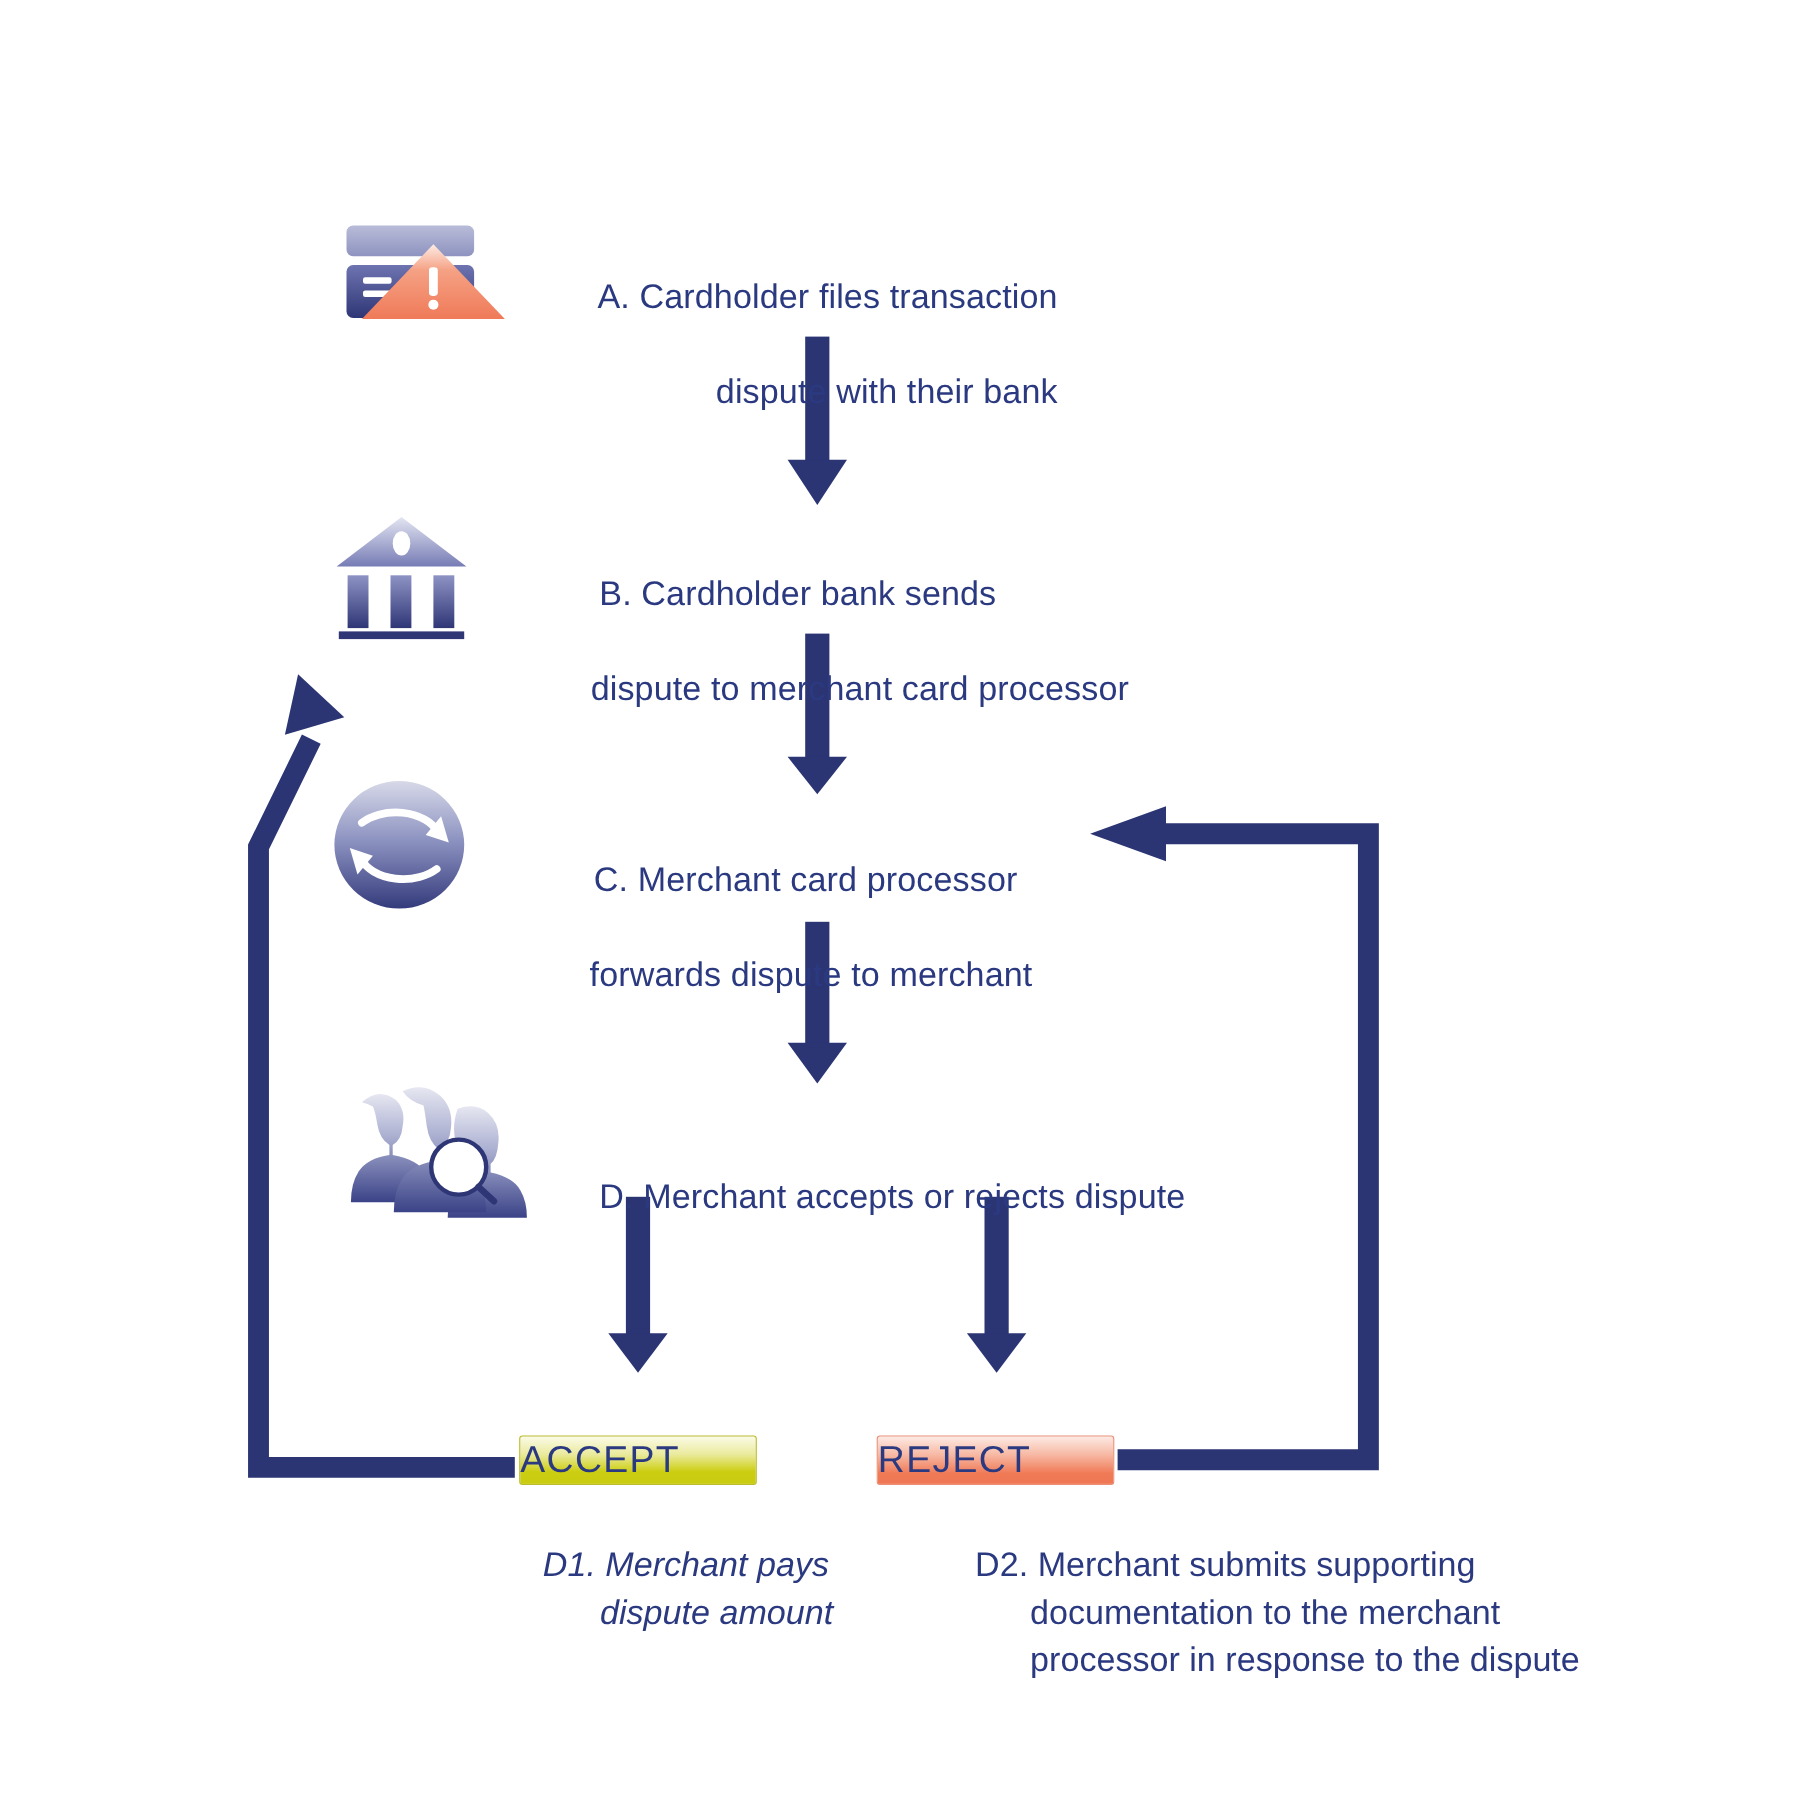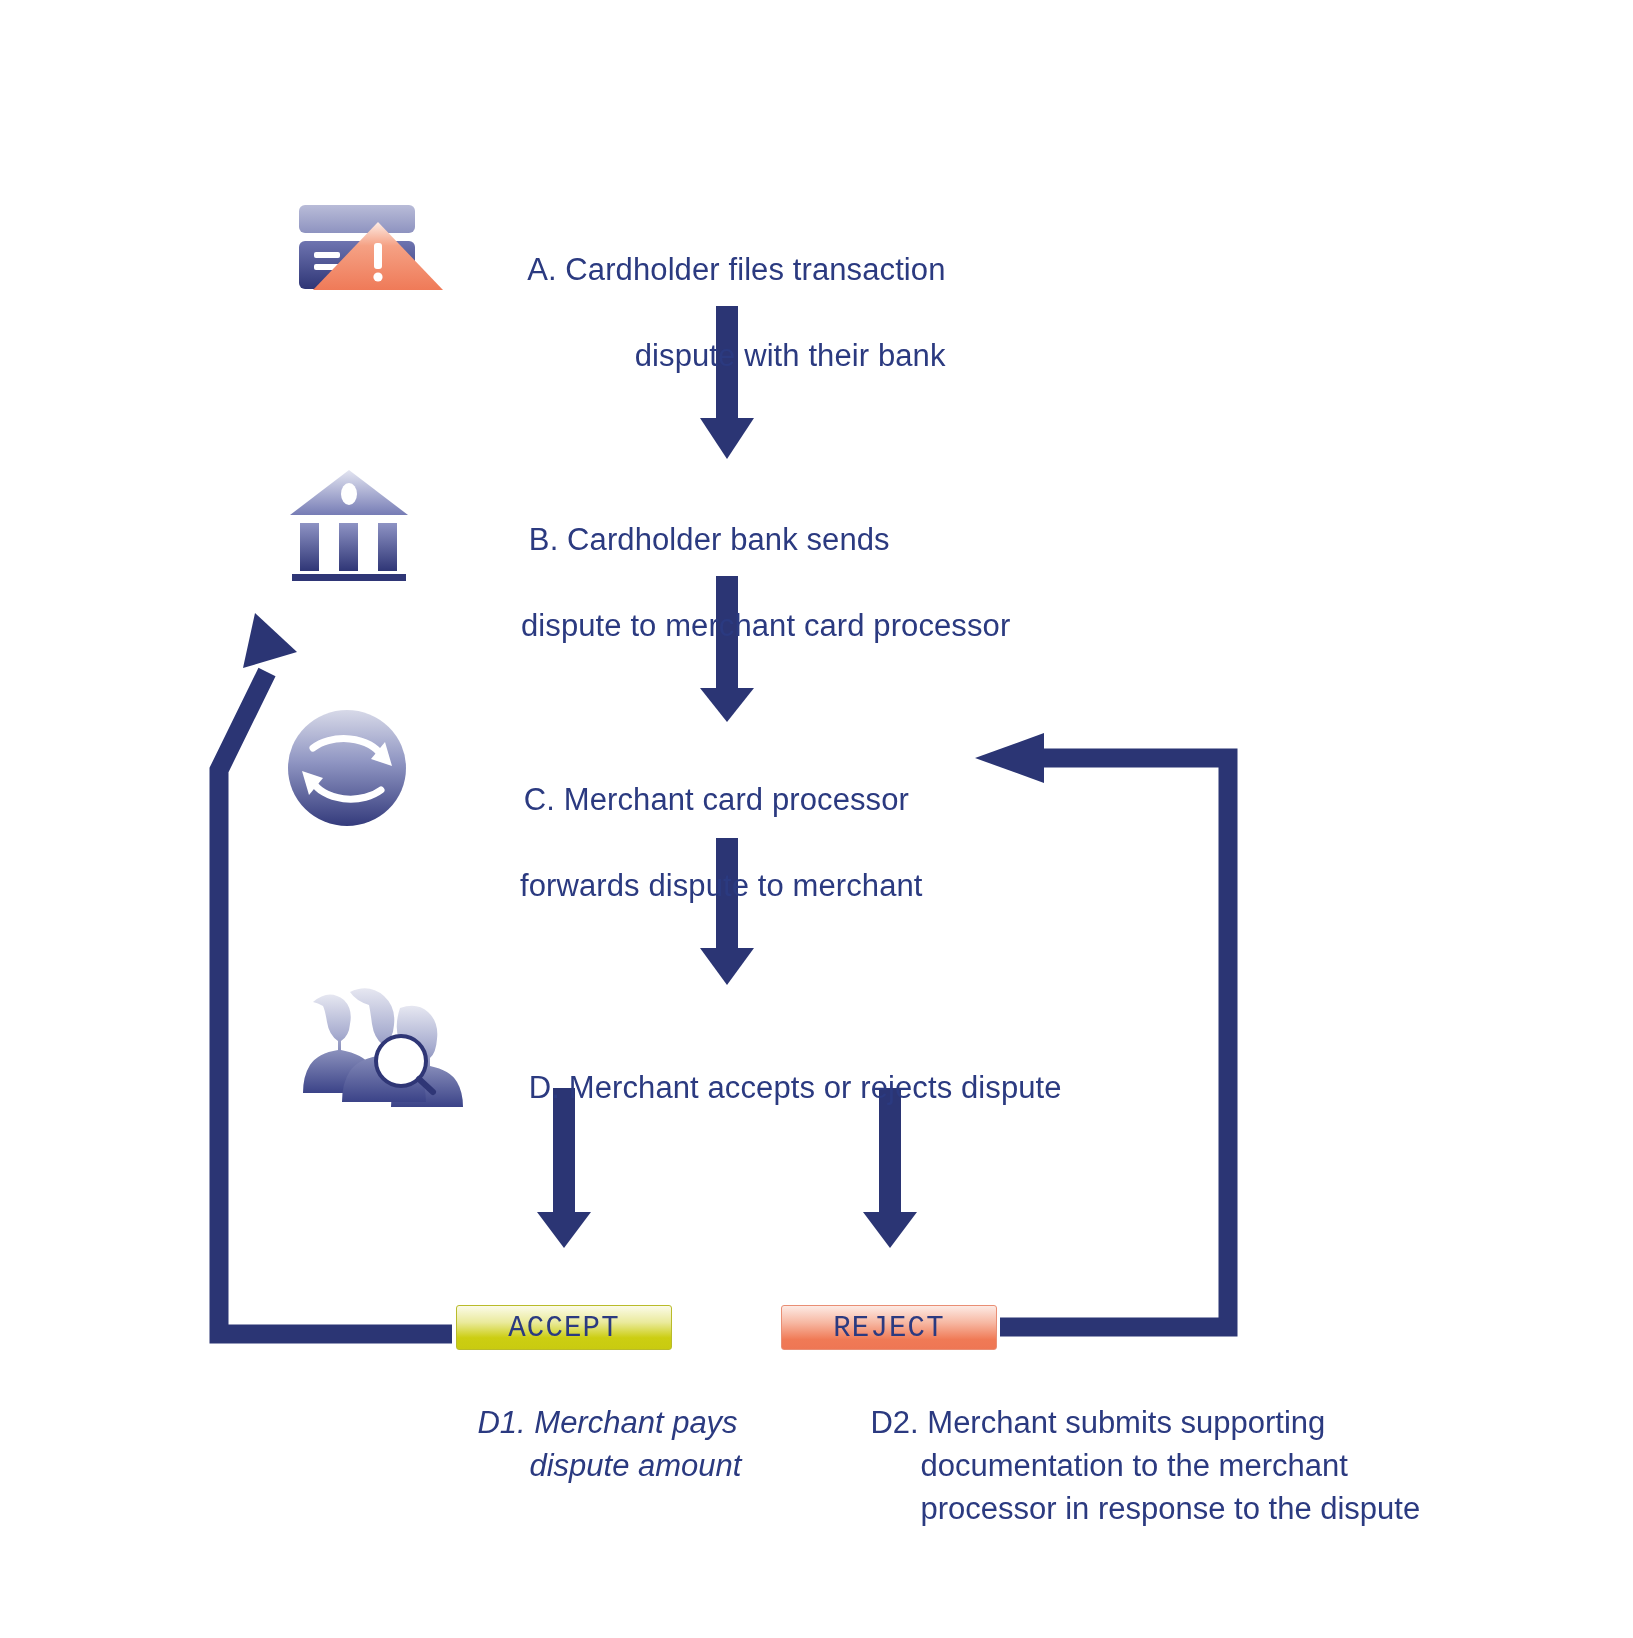--- a/index.html
+++ b/index.html
@@ -11,20 +11,21 @@
     width: 1633px;
     height: 1638px;
     font-family: "Liberation Sans", sans-serif;
     overflow: hidden;
   }
   #canvas {
     position: relative;
     width: 1375px;
     height: 1638px;
     background: #ffffff;
+    margin-left: 16px;
   }
   svg.layer {
     position: absolute;
     left: 0;
     top: 0;
     width: 1633px;
     height: 1638px;
   }
   .step-text {
     position: absolute;
@@ -32,24 +33,24 @@
     font-family: "Liberation Sans", sans-serif;
     font-size: 31px;
     line-height: 43px;
     white-space: pre;
     letter-spacing: 0.1px;
   }
   .step-text .indent { display: block; text-align: right; }
   .decision-label {
     position: absolute;
     color: #2b3a80;
-    font-family: Liberation Mono, monospace;
-    font-size: 29px;
+    font-family: Liberation Sans, sans-serif;
+    font-size: 34px;
     letter-spacing: 1.2px;
-    text-align: center;
+    text-align: left;
     width: 100%;
     top: 50%;
     transform: translateY(-50%);
     pointer-events: none;
   }
   .dbox {
     position: absolute;
     border-radius: 3px;
     box-sizing: border-box;
   }

